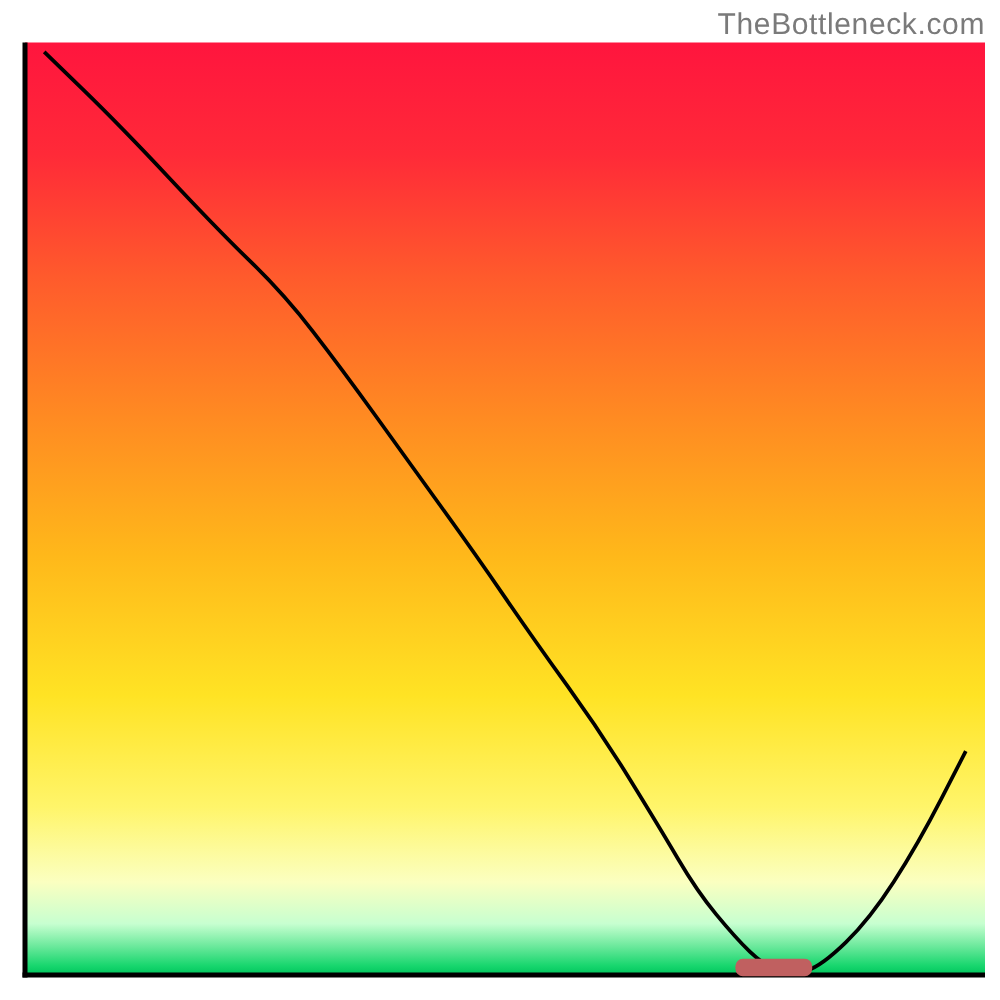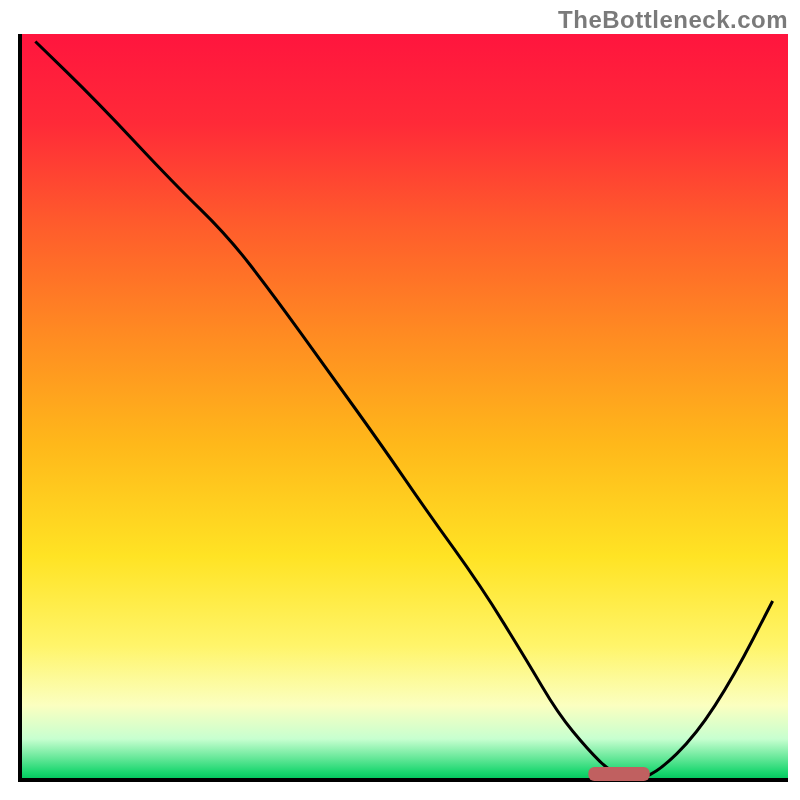--- a/index.html
+++ b/index.html
@@ -15,21 +15,21 @@
     position: relative;
     width: 800px;
     height: 800px;
   }
   .watermark {
     position: absolute;
     top: 6px;
     right: 12px;
     color: #7a7a7a;
     font-size: 24px;
-    font-weight: 700;
+    font-weight: 400;
     letter-spacing: 0.5px;
     font-family: Arial, sans-serif;
   }
   svg {
     display: block;
   }
 </style>
 </head>
 <body>
 <div class="wrap">

